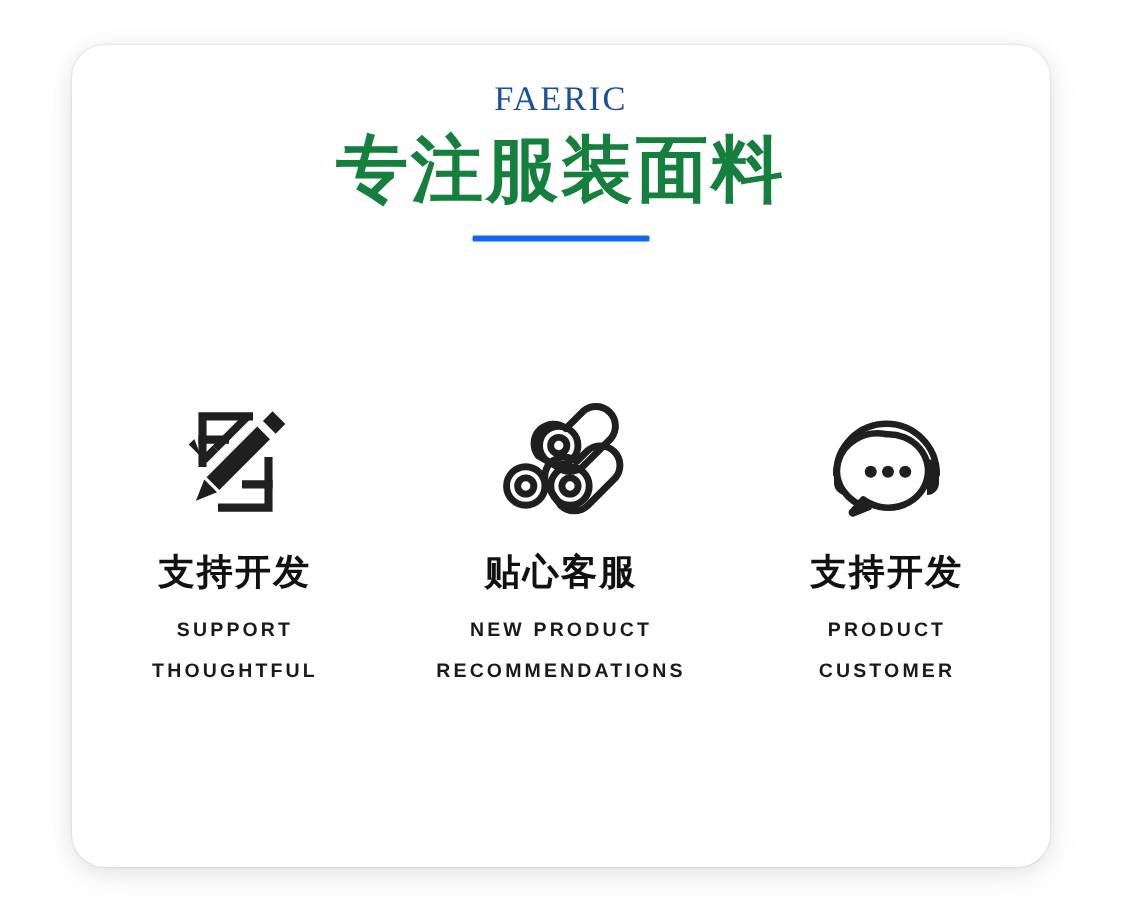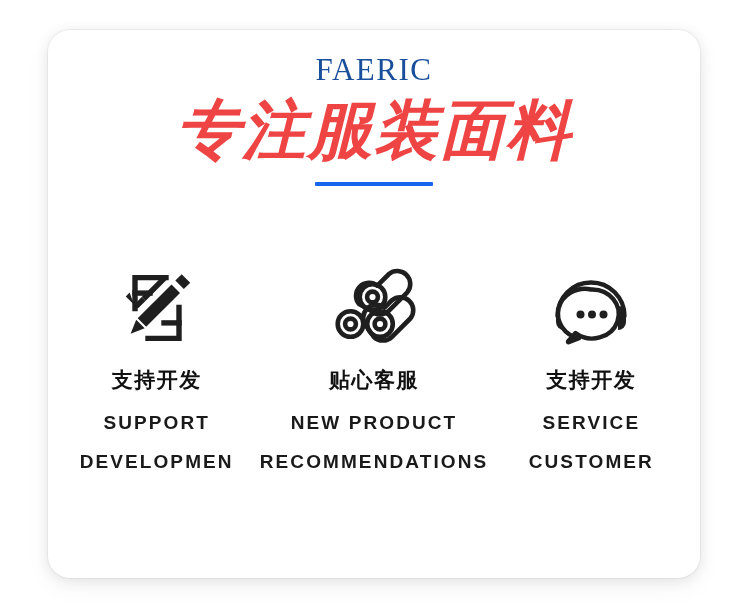--- a/index.html
+++ b/index.html
@@ -38,36 +38,35 @@
   
   .header {
     position: absolute;
     left: 0;
     top: 24px;
     width: 100%;
     text-align: center;
   }
   .brand {
     font-family: "Liberation Serif", "DejaVu Serif", serif;
-    font-size: 31px;
+    font-size: 23px;
     letter-spacing: 1.5px;
     color: #1a4f9c;
     line-height: 1;
     white-space: nowrap;
   }
   .headline {
     margin-top: 12px;
     font-family: "Liberation Sans", sans-serif;
     font-weight: bold;
-    font-size: 64px;
+    font-size: 48px;
     letter-spacing: 2px;
-    color: #ef4444;
+    color: #15803d;
     line-height: 1.06;
     white-space: nowrap;
-    font-style: italic;
   }
   .divider-wrap {
     margin-top: 17px;
     display: flex;
     justify-content: center;
   }
   .divider {
     width: 118px;
     height: 4px;
     background: #1565f0;
@@ -98,31 +97,31 @@
     align-items: center;
     justify-content: center;
   }
   .icon-box svg {
     display: block;
   }
   .feature-title {
     margin-top: 10px;
     font-family: "Liberation Sans", sans-serif;
     font-weight: bold;
-    font-size: 21px;
+    font-size: 24px;
     letter-spacing: 1.5px;
     color: #111111;
     line-height: 1.18;
     white-space: nowrap;
   }
   .feature-sub {
     margin-top: 11px;
     font-family: "Liberation Sans", sans-serif;
     font-weight: bold;
-    font-size: 19px;
+    font-size: 13px;
     letter-spacing: 2.1px;
     color: #1a1a1a;
     line-height: 2.05;
   }
   .feature-sub div {
     white-space: nowrap;
   }
 </style>
 </head>
 <body>
@@ -166,21 +165,21 @@
               <g fill="none" stroke="#1f1f1f" stroke-width="5.4" stroke-linecap="square" stroke-linejoin="miter">
                 <path d="M37.0 76.4 L68.0 76.4 L68.0 45.4"></path>
                 <path d="M68.0 60.9 L53.0 60.9"></path>
               </g>
             </g>
           </svg>
         </div>
         <div class="feature-title">支持开发</div>
         <div class="feature-sub">
           <div>SUPPORT</div>
-          <div>DEVELOPMEN</div>
+          <div>THOUGHTFUL</div>
         </div>
       </div>
 
       <div class="feature">
         <div class="icon-box">
           <svg width="92" height="92" viewBox="0 0 92 92" aria-hidden="true">
             <g fill="none" stroke="#1f1f1f" stroke-width="4.6" stroke-linecap="round" stroke-linejoin="round">
 
               <path d="M31.0 42.0 A13.0 13.0 0 0 1 49.3 23.7 L61.0 12.0 A13.0 13.0 0 0 1 79.3 30.3 L61.0 48.6 A13.0 13.0 0 0 1 42.7 48.6 Z" stroke-width="4.6"></path>
               <circle cx="44.5" cy="35.0" r="12.8"></circle>
@@ -214,20 +213,20 @@
 
             <path d="M46.0 27.5 A26.5 24.5 0 1 1 30.5 71.0 L23.0 79.5 A0.6 0.6 0 0 0 23.6 80.3 L34.0 76.2 A26.5 24.5 0 0 1 46.0 27.5 Z" fill="#ffffff" stroke="#1f1f1f" stroke-width="4.4" stroke-linejoin="round"></path>
 
             <circle cx="35.5" cy="52.5" r="4.0" fill="#1f1f1f"></circle>
             <circle cx="47.0" cy="52.5" r="4.0" fill="#1f1f1f"></circle>
             <circle cx="58.5" cy="52.5" r="4.0" fill="#1f1f1f"></circle>
           </svg>
         </div>
         <div class="feature-title">支持开发</div>
         <div class="feature-sub">
-          <div>SERVICE</div>
+          <div>PRODUCT</div>
           <div>CUSTOMER</div>
         </div>
       </div>
 
     </div>
   </div>
 </div>
 
 </body></html>

